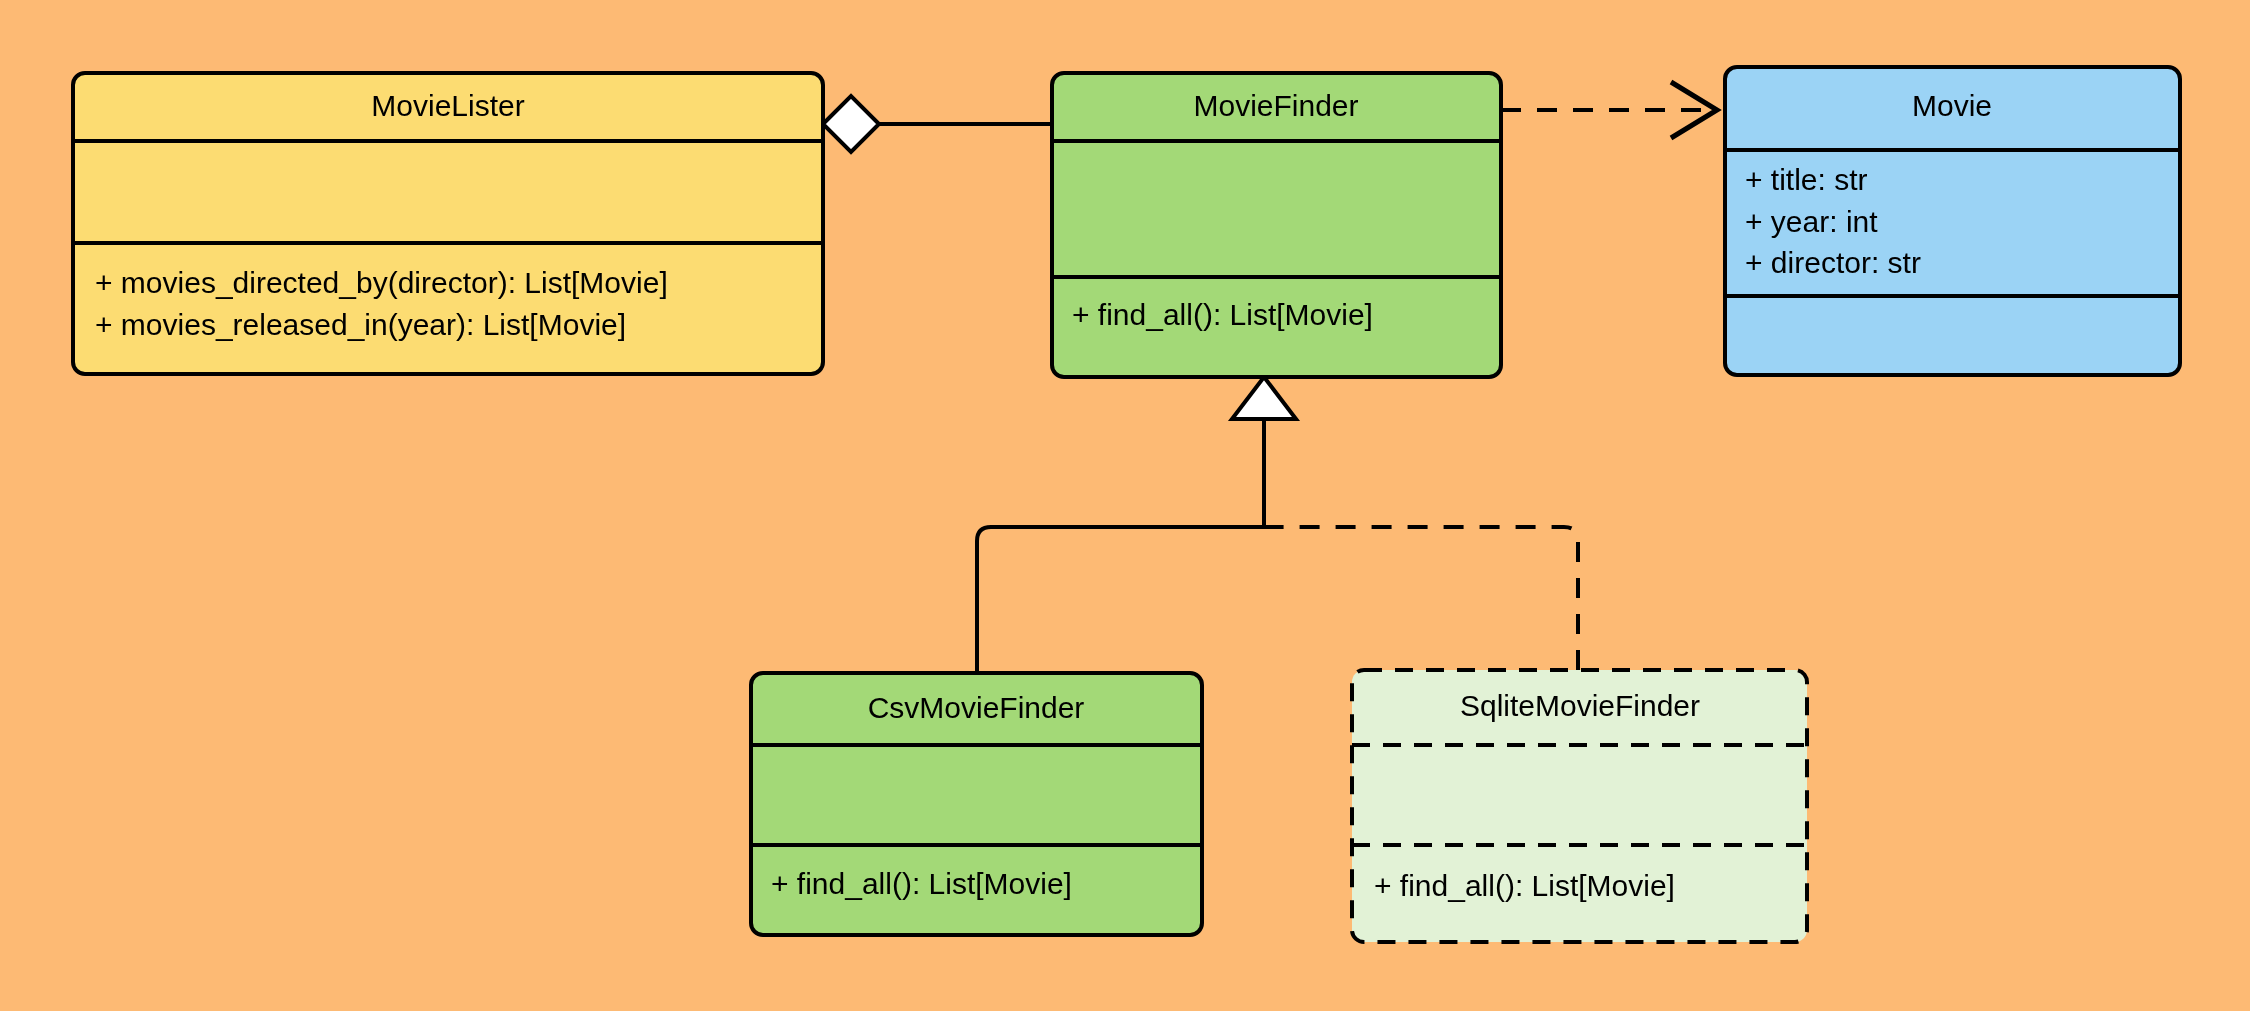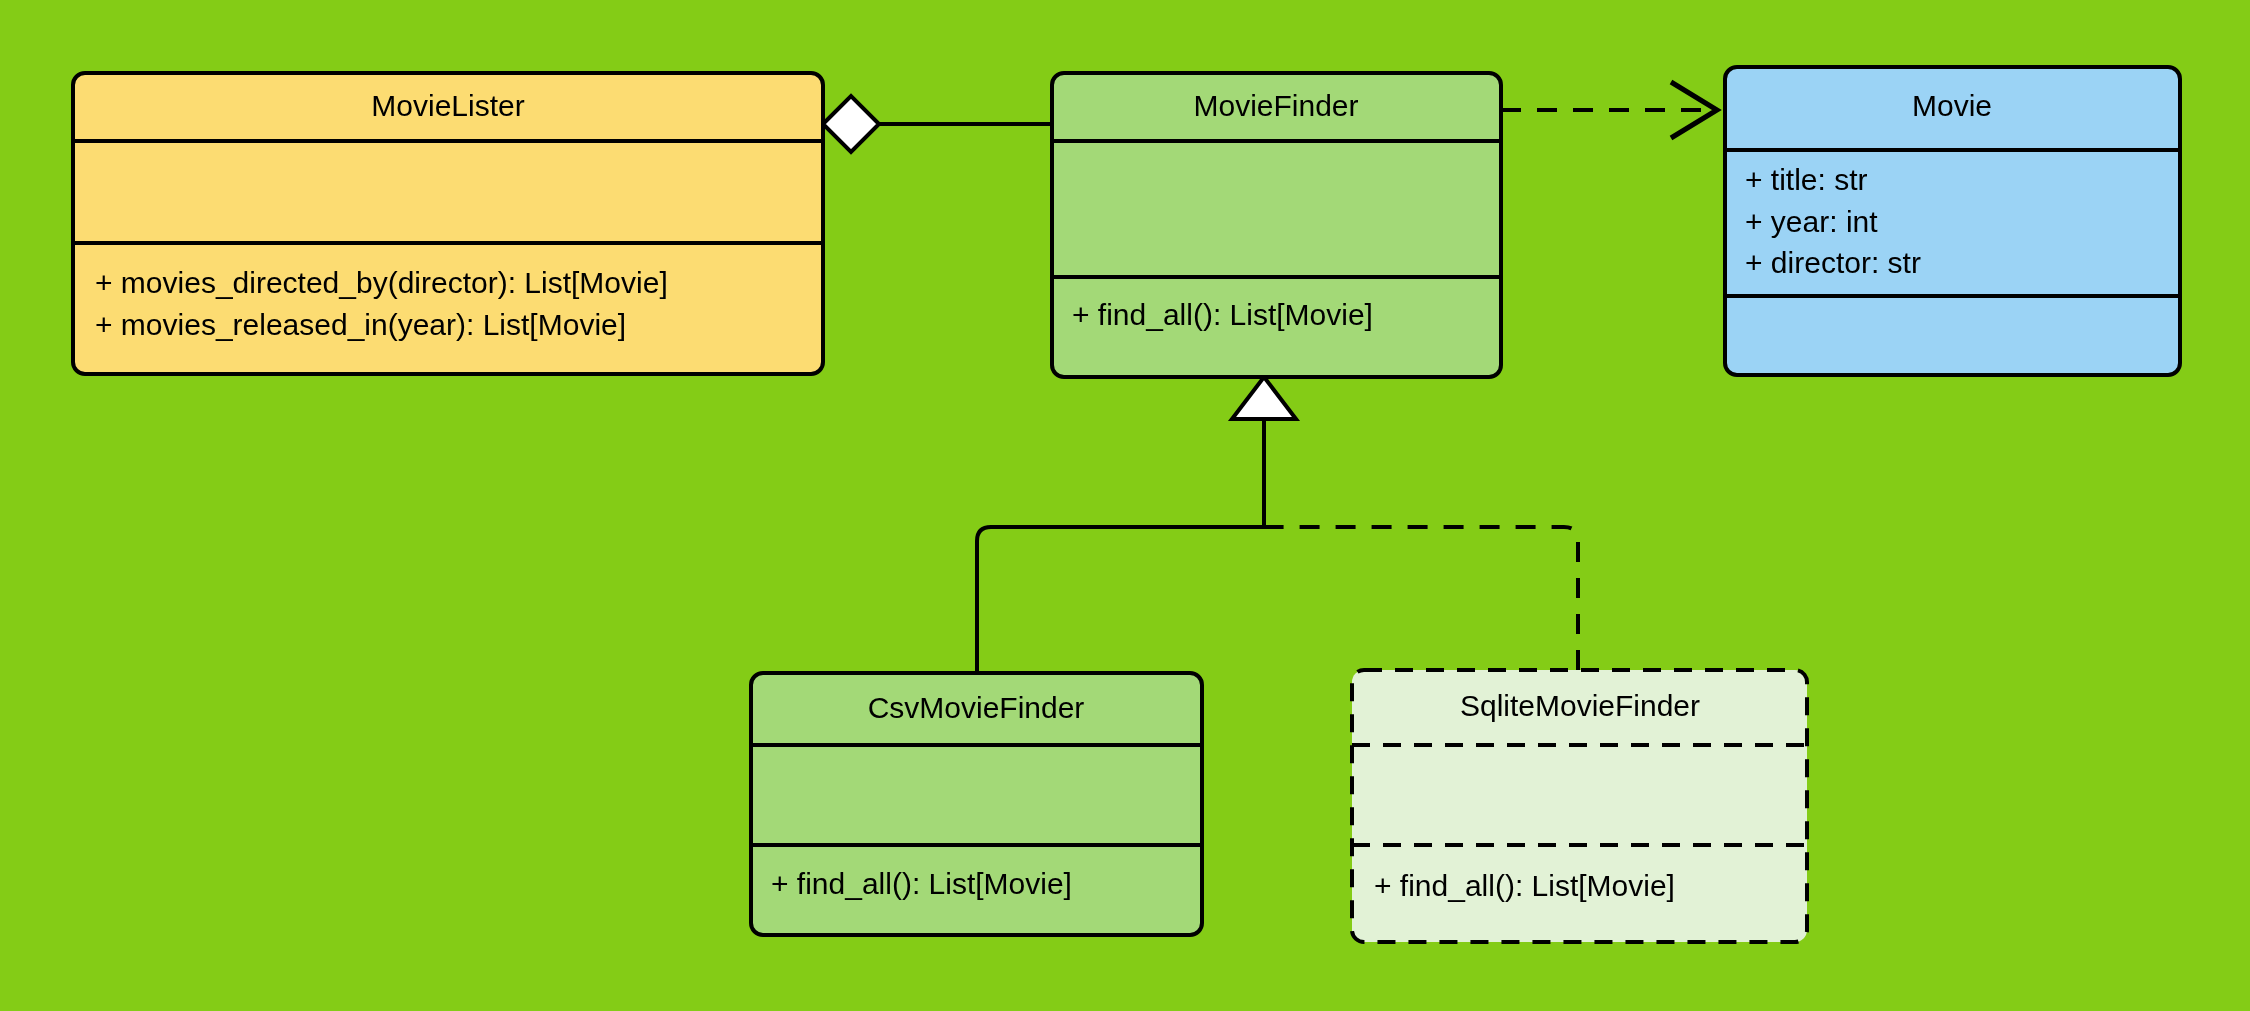--- a/index.html
+++ b/index.html
@@ -10,21 +10,21 @@
   body {
     width: 2250px;
     height: 1011px;
     overflow: hidden;
     font-family: "Liberation Sans", sans-serif;
   }
   #diagram-root {
     position: relative;
     width: 2250px;
     height: 1011px;
-    background: #84cc16;
+    background: #fdba74;
   }
   svg.diagram {
     display: block;
     width: 2250px;
     height: 1011px;
   }
   .cls-box {
     stroke: #000000;
     stroke-width: 4;
   }

